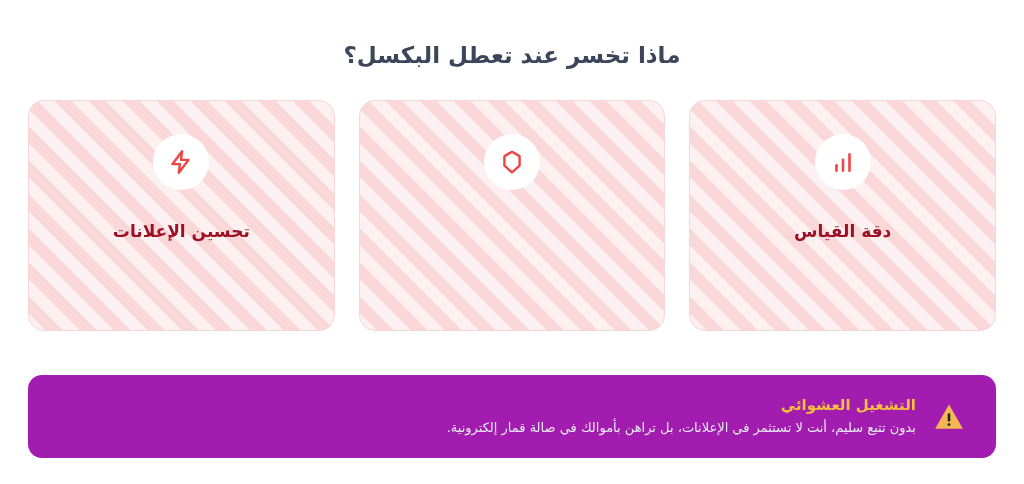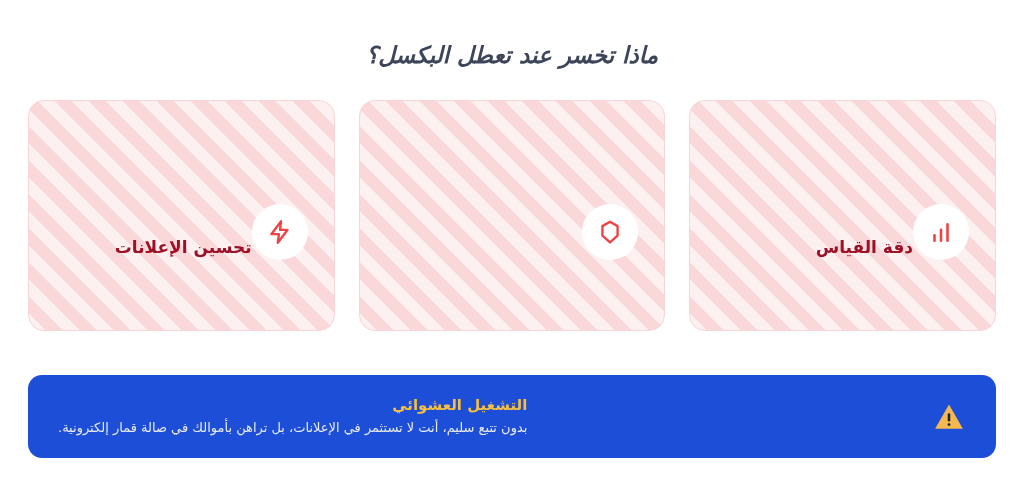--- a/index.html
+++ b/index.html
@@ -24,21 +24,20 @@
     padding: 0 28px;
   }
 
   
   .section-title {
     width: 100%;
     text-align: center;
     color: #3c4559;
     font-size: 23px;
     font-weight: bold;
-    font-style: italic;
     letter-spacing: 0.2px;
     line-height: 1;
     padding-top: 44px;
     white-space: nowrap;
   }
 
   
   .cards {
     display: flex;
     flex-direction: row;
@@ -55,21 +54,21 @@
     overflow: hidden;
     background-color: #fdf1f1;
     background-image: repeating-linear-gradient(
       45deg,
       #fdf0f0 0px,
       #fdf0f0 12px,
       #fad8da 12px,
       #fad8da 24px
     );
     display: flex;
-    flex-direction: row;
+    flex-direction: column;
     align-items: center;
     padding: 33px 26px 0 26px;
   }
 
   .icon-badge {
     width: 56px;
     height: 56px;
     border-radius: 50%;
     background: #ffffff;
     display: flex;
@@ -96,26 +95,26 @@
     font-size: 12.5px;
     line-height: 1.75;
     text-align: center;
     max-width: 250px;
   }
 
   
   .banner {
     margin-top: 44px;
     height: 83px;
-    background: #1d4ed8;
+    background: #a21caf;
     border-radius: 14px;
     display: flex;
     flex-direction: row;
     align-items: center;
-    justify-content: space-between;
+    justify-content: flex-start;
     padding: 12px 30px;
     gap: 16px;
   }
 
   .banner-icon {
     flex: 0 0 auto;
     width: 34px;
     height: 34px;
     display: flex;
     align-items: center;

